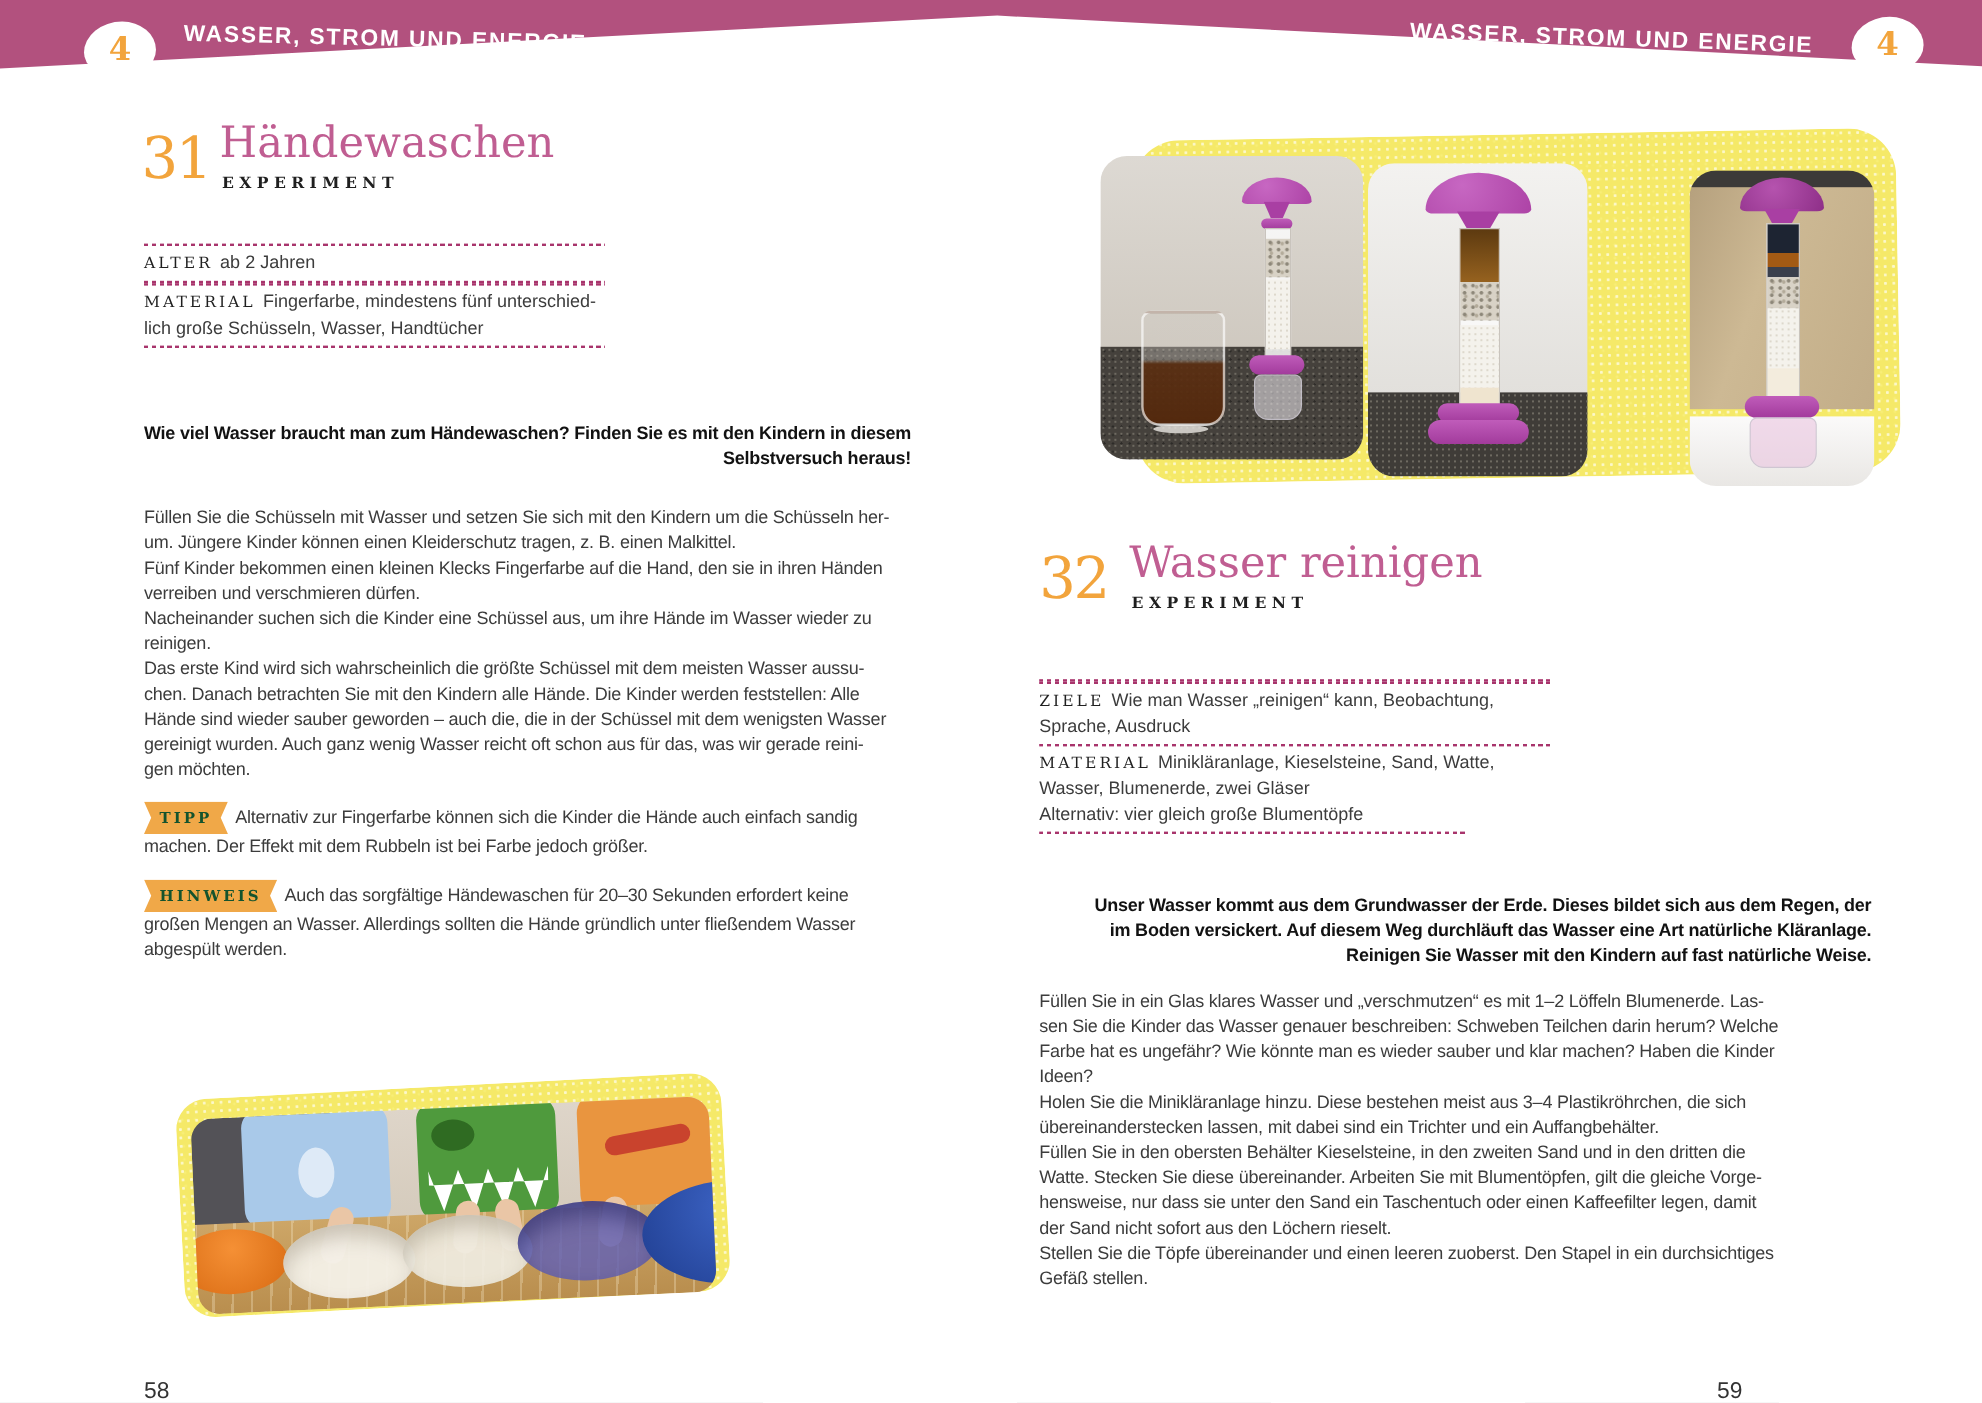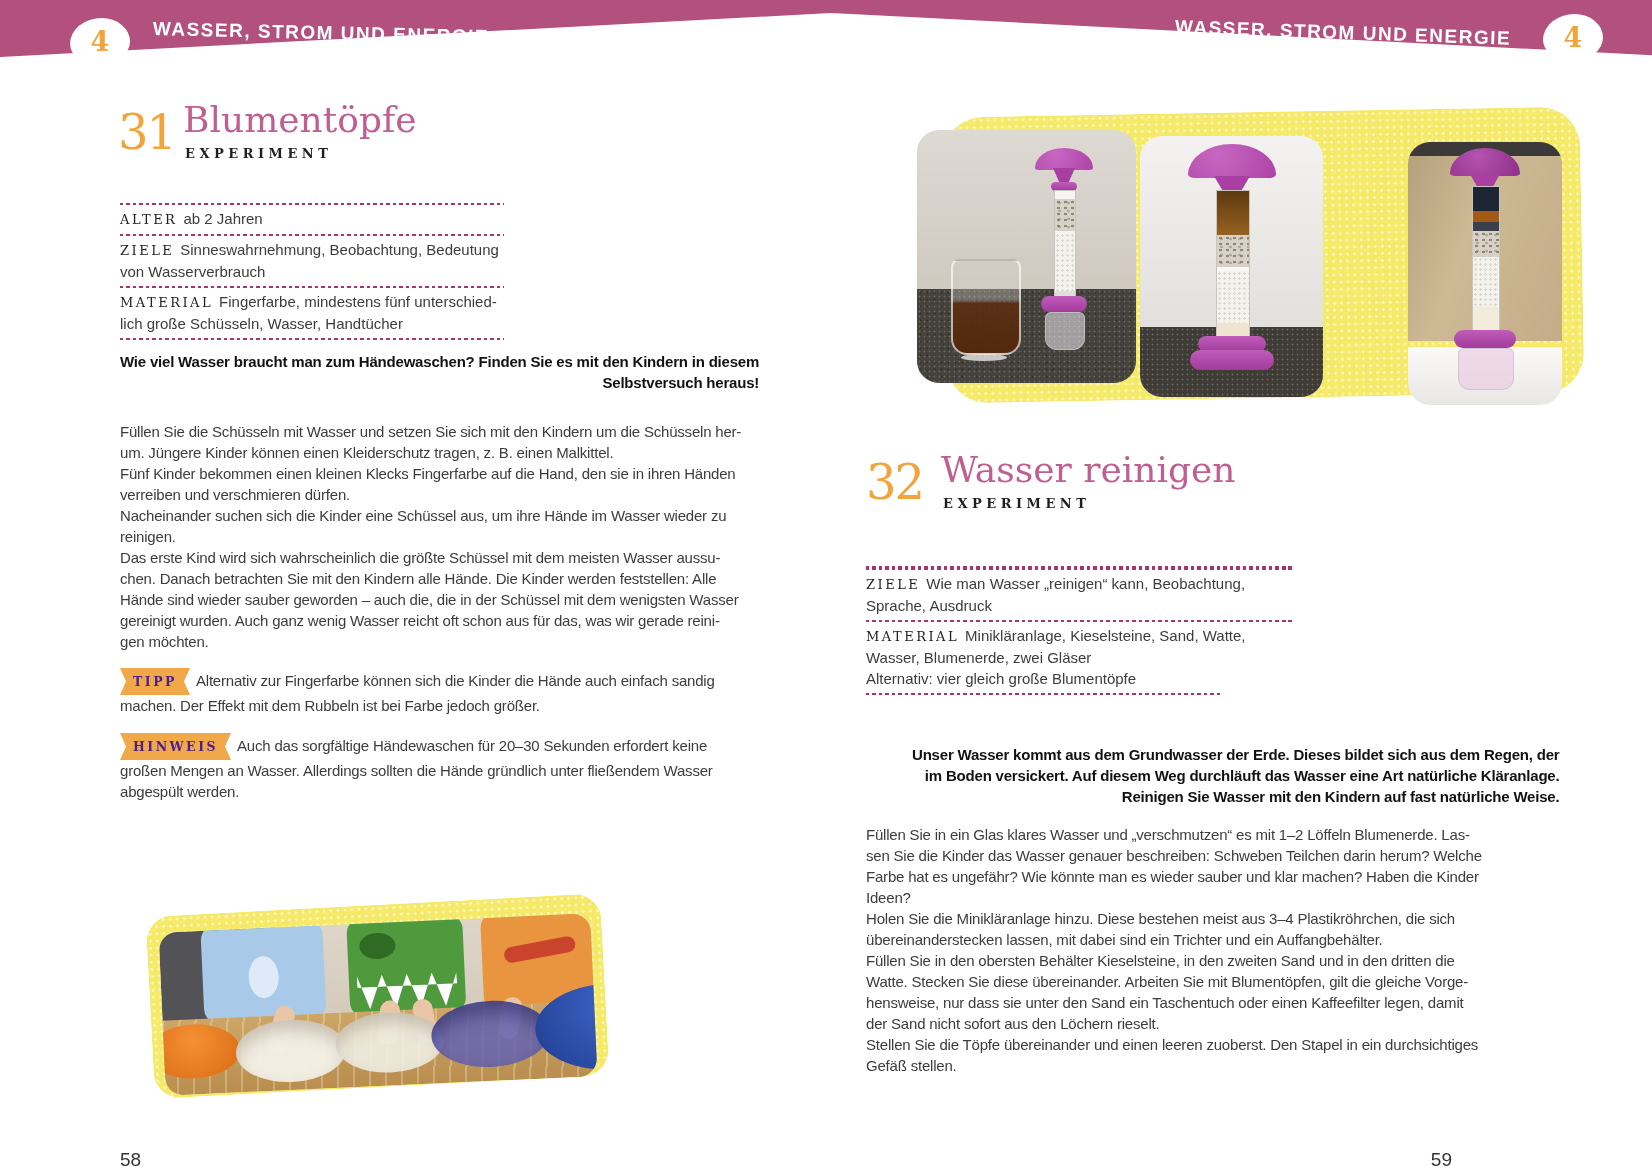--- a/index.html
+++ b/index.html
@@ -34,21 +34,21 @@
   .info-label{font-family:"DejaVu Serif",serif;font-weight:normal;font-size:13px;letter-spacing:2.5px;
           color:#1f1f1f;margin-right:6px;}
 
   
   .lead{position:absolute;margin:0;font-weight:bold;font-size:15px;line-height:21px;color:#121212;
           white-space:pre;letter-spacing:-0.2px;text-align:right;}
   .bodytext{position:absolute;margin:0;font-size:15px;line-height:21px;color:#3c3c3c;
           white-space:pre;letter-spacing:-0.2px;}
   .note{position:absolute;margin:0;font-size:15px;line-height:21px;color:#3c3c3c;
           white-space:pre-line;letter-spacing:-0.2px;width:640px;}
-  .ribbon{display:inline-block;background:#f0a848;color:#4c1d95;font-family:"DejaVu Serif",serif;
+  .ribbon{display:inline-block;background:#f0a848;color:#14532d;font-family:"DejaVu Serif",serif;
           font-weight:bold;font-size:12.5px;letter-spacing:2.5px;padding:3px 13px;margin-right:6px;
           clip-path:polygon(0 0,100% 0,calc(100% - 6px) 50%,100% 100%,0 100%,6px 50%);}
   .page-num{position:absolute;font-size:19px;color:#333;margin-top:44px;}
 
   
   .ybk{position:absolute;background-color:#f5e968;border-radius:40px;
        background-image:radial-gradient(rgba(255,255,255,.65) 1px,transparent 1.5px),
                         radial-gradient(rgba(248,238,120,.9) 1px,transparent 1.4px);
        background-size:7px 7px,11px 11px;}
 
@@ -107,29 +107,27 @@
   <div class="chapter-badge badge-l">
     <span>4</span>
   </div>
   <div class="chapter-title title-l">WASSER, STROM UND ENERGIE</div>
   <div class="chapter-title title-r">WASSER, STROM UND ENERGIE</div>
   <div class="chapter-badge badge-r">
     <span>4</span>
   </div>
 
   <div class="exp-number" style="left:118px;top:100px;">31</div>
-  <h1 class="exp-title" style="left:183px;top:101px;margin:0;font-weight:normal;">Blumentöpfe</h1>
+  <h1 class="exp-title" style="left:183px;top:101px;margin:0;font-weight:normal;">Händewaschen</h1>
   <div class="exp-kicker" style="left:185px;top:146px;">EXPERIMENT</div>
 
   <div class="info-box" style="left:120px;top:203px;width:384px;">
     <div class="dashline"></div>
     <div class="info-row"><span class="info-label">ALTER</span><span>ab 2 Jahren</span></div>
     <div class="dashline"></div>
-    <div class="info-row"><span class="info-label">ZIELE</span><span>Sinneswahrnehmung, Beobachtung, Bedeutung
-von Wasserverbrauch</span></div>
     <div class="dashline"></div>
     <div class="info-row"><span class="info-label">MATERIAL</span><span>Fingerfarbe, mindestens fünf unterschied-
 lich große Schüsseln, Wasser, Handtücher</span></div>
     <div class="dashline"></div>
   </div>
 
   <p class="lead" style="left:120px;top:351px;">Wie viel Wasser braucht man zum Händewaschen? Finden Sie es mit den Kindern in diesem
 Selbstversuch heraus!</p>
   <p class="bodytext" style="left:120px;top:421px;">Füllen Sie die Schüsseln mit Wasser und setzen Sie sich mit den Kindern um die Schüsseln her-
 um. Jüngere Kinder können einen Kleiderschutz tragen, z. B. einen Malkittel.

